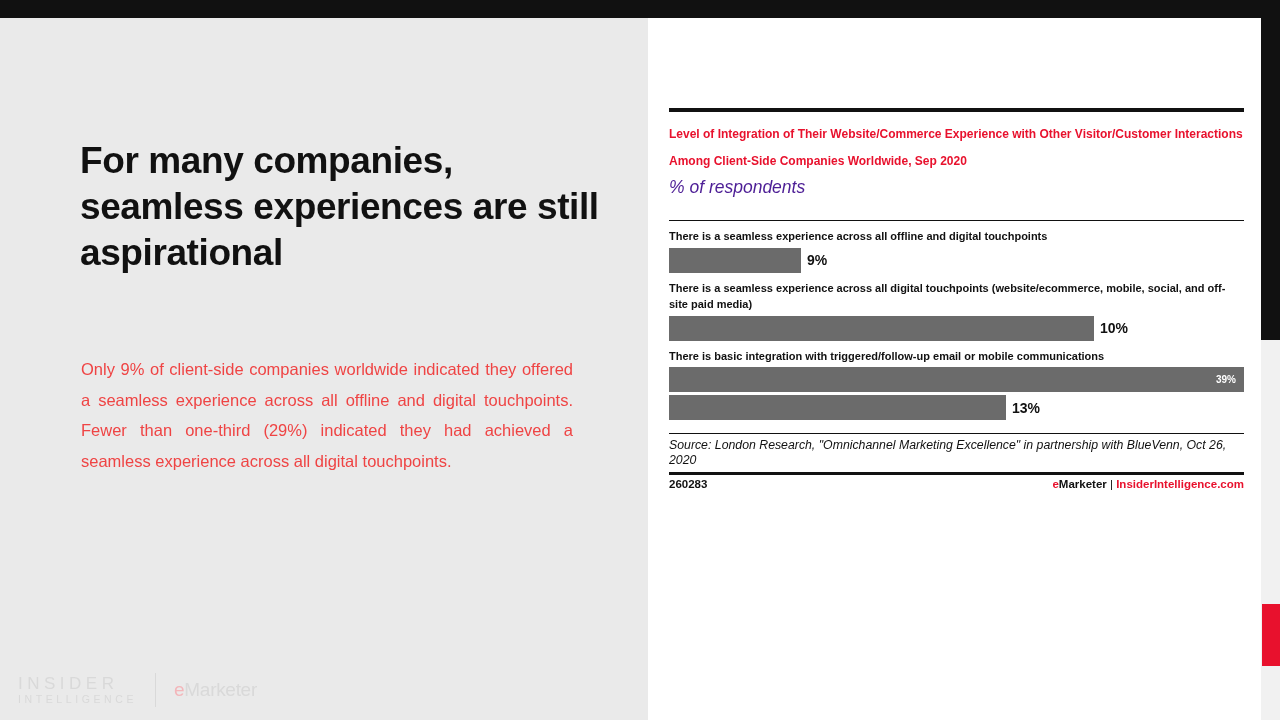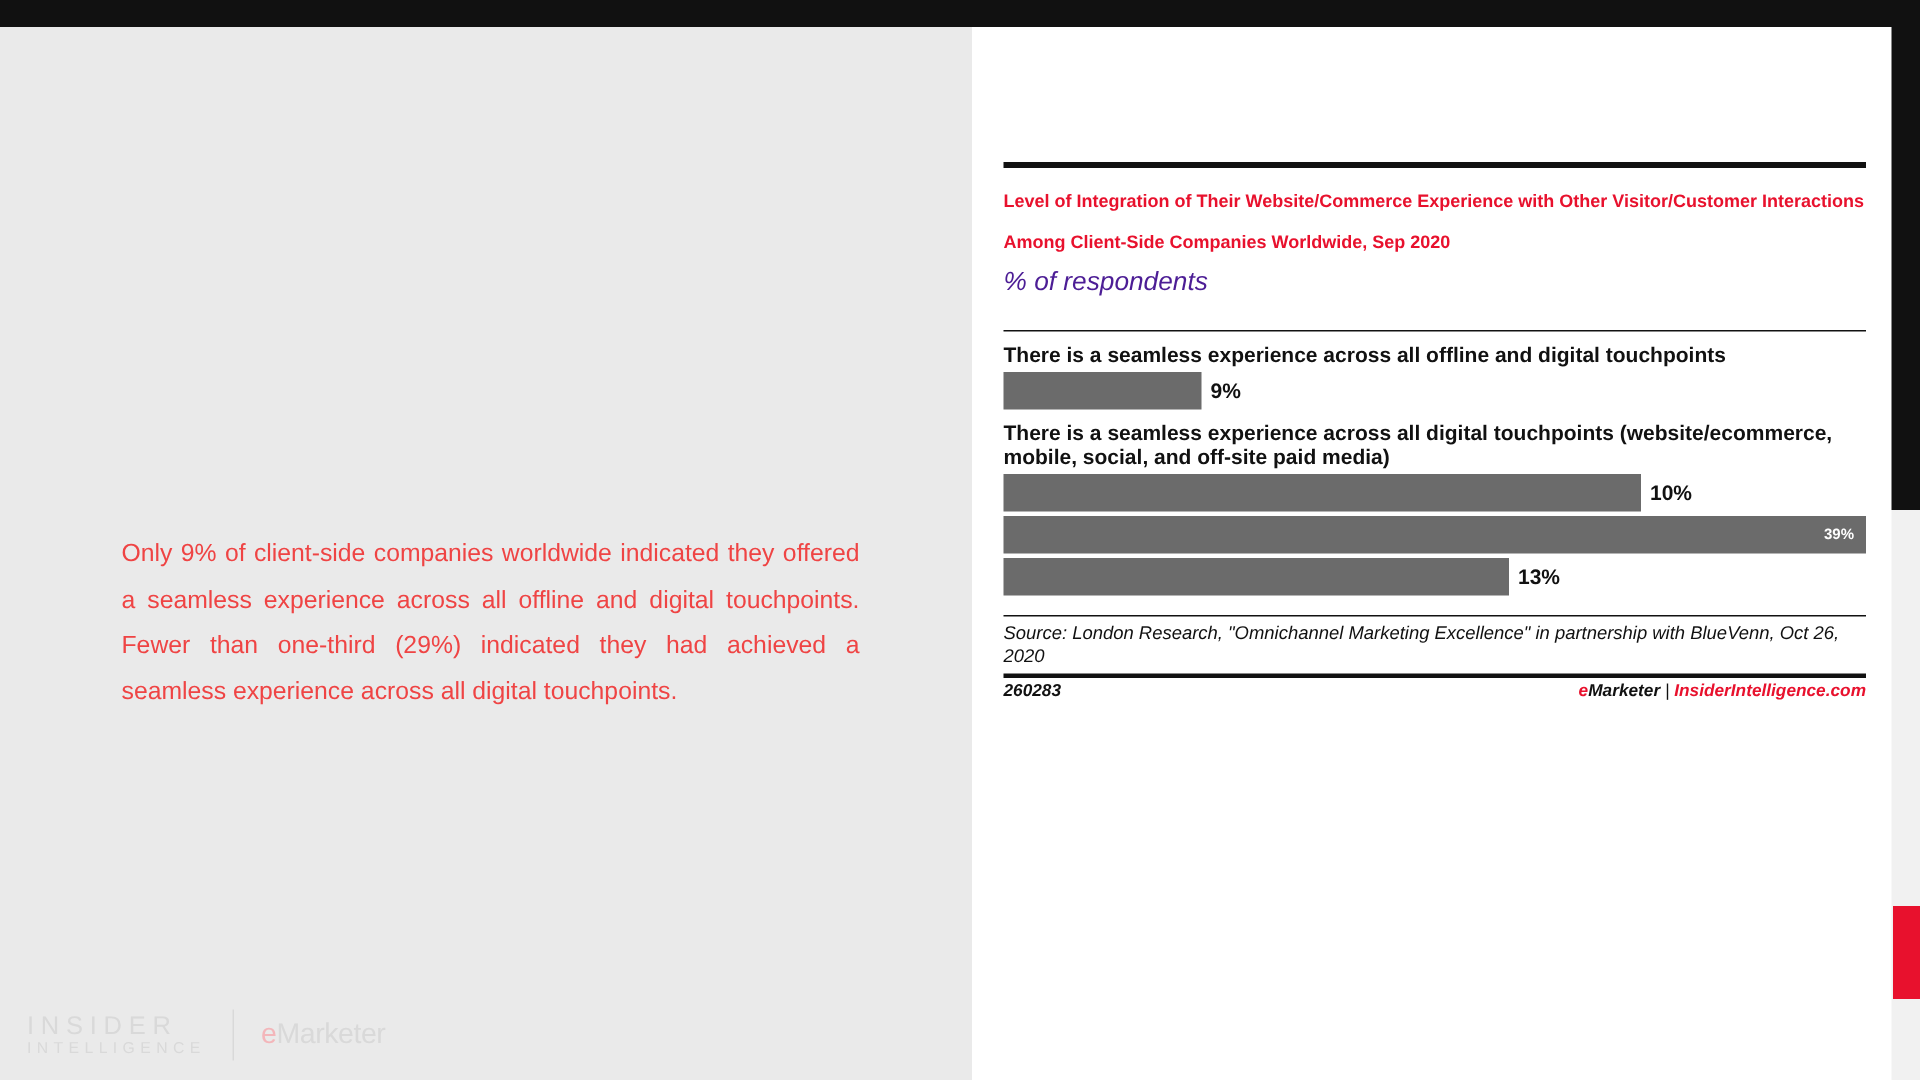--- a/index.html
+++ b/index.html
@@ -135,21 +135,21 @@
     font-style: italic;
     color: #4c1d95;
     padding-bottom: 22px;
   }
   .rule-thin {
     height: 1px;
     background: #111111;
     margin-bottom: 7px;
   }
   .bar-label {
-    font-size: 14px;
+    font-size: 11px;
     line-height: 16.5px;
     font-weight: bold;
     color: #111111;
     margin-top: 7px;
   }
   .bar-row {
     display: flex;
     align-items: center;
     margin-top: 3px;
     height: 25px;
@@ -194,21 +194,20 @@
     background: #111111;
   }
   .footer-row {
     display: flex;
     justify-content: space-between;
     align-items: flex-start;
     margin-top: 3px;
     font-size: 11.5px;
     font-weight: bold;
     color: #111111;
-    font-style: italic;
   }
   .footer-right {
     font-size: 11.5px;
     font-weight: bold;
   }
   .footer-right .em-e { color: #e8112d; }
   .footer-right .em-txt { color: #111111; }
   .footer-right .sep { color: #111111; font-weight: normal; }
   .footer-right .ii { color: #e8112d; }
 </style>
@@ -216,20 +215,21 @@
 <body>
 
 <div class="slide">
 
   <div class="top-bar"></div>
   <div class="right-black"></div>
   <div class="right-grey"></div>
   <div class="left-panel"></div>
   <div class="right-red"></div>
 
+  <div class="headline">For many companies, seamless experiences are still aspirational</div>
   <div class="body-copy">Only 9% of client-side companies worldwide indicated they offered a seamless experience across all offline and digital touchpoints. Fewer than one-third (29%) indicated they had achieved a seamless experience across all digital touchpoints.</div>
 
   <div class="logo-wrap">
     <div>
       <div class="logo-insider">INSIDER</div>
       <div class="logo-intel">INTELLIGENCE</div>
     </div>
     <div class="logo-divider"></div>
     <div class="logo-emarketer"><span class="e">e</span><span>Marketer</span></div>
   </div>
@@ -248,20 +248,21 @@
         <div class="bar" style="width:132px;"></div>
         <div class="bar-value-out">9%</div>
       </div>
 
       <div class="bar-label">There is a seamless experience across all digital touchpoints (website/ecommerce, mobile, social, and off-site paid media)</div>
       <div class="bar-row">
         <div class="bar" style="width:425px;"></div>
         <div class="bar-value-out">10%</div>
       </div>
 
+      <div class="bar-label">There is basic integration with triggered/follow-up email or mobile communications</div>
       <div class="bar-row">
         <div class="bar inner" style="width:575px;">
           <span class="bar-value-in">39%</span>
         </div>
       </div>
 
       <div class="bar-row">
         <div class="bar" style="width:337px;"></div>
         <div class="bar-value-out">13%</div>
       </div>

